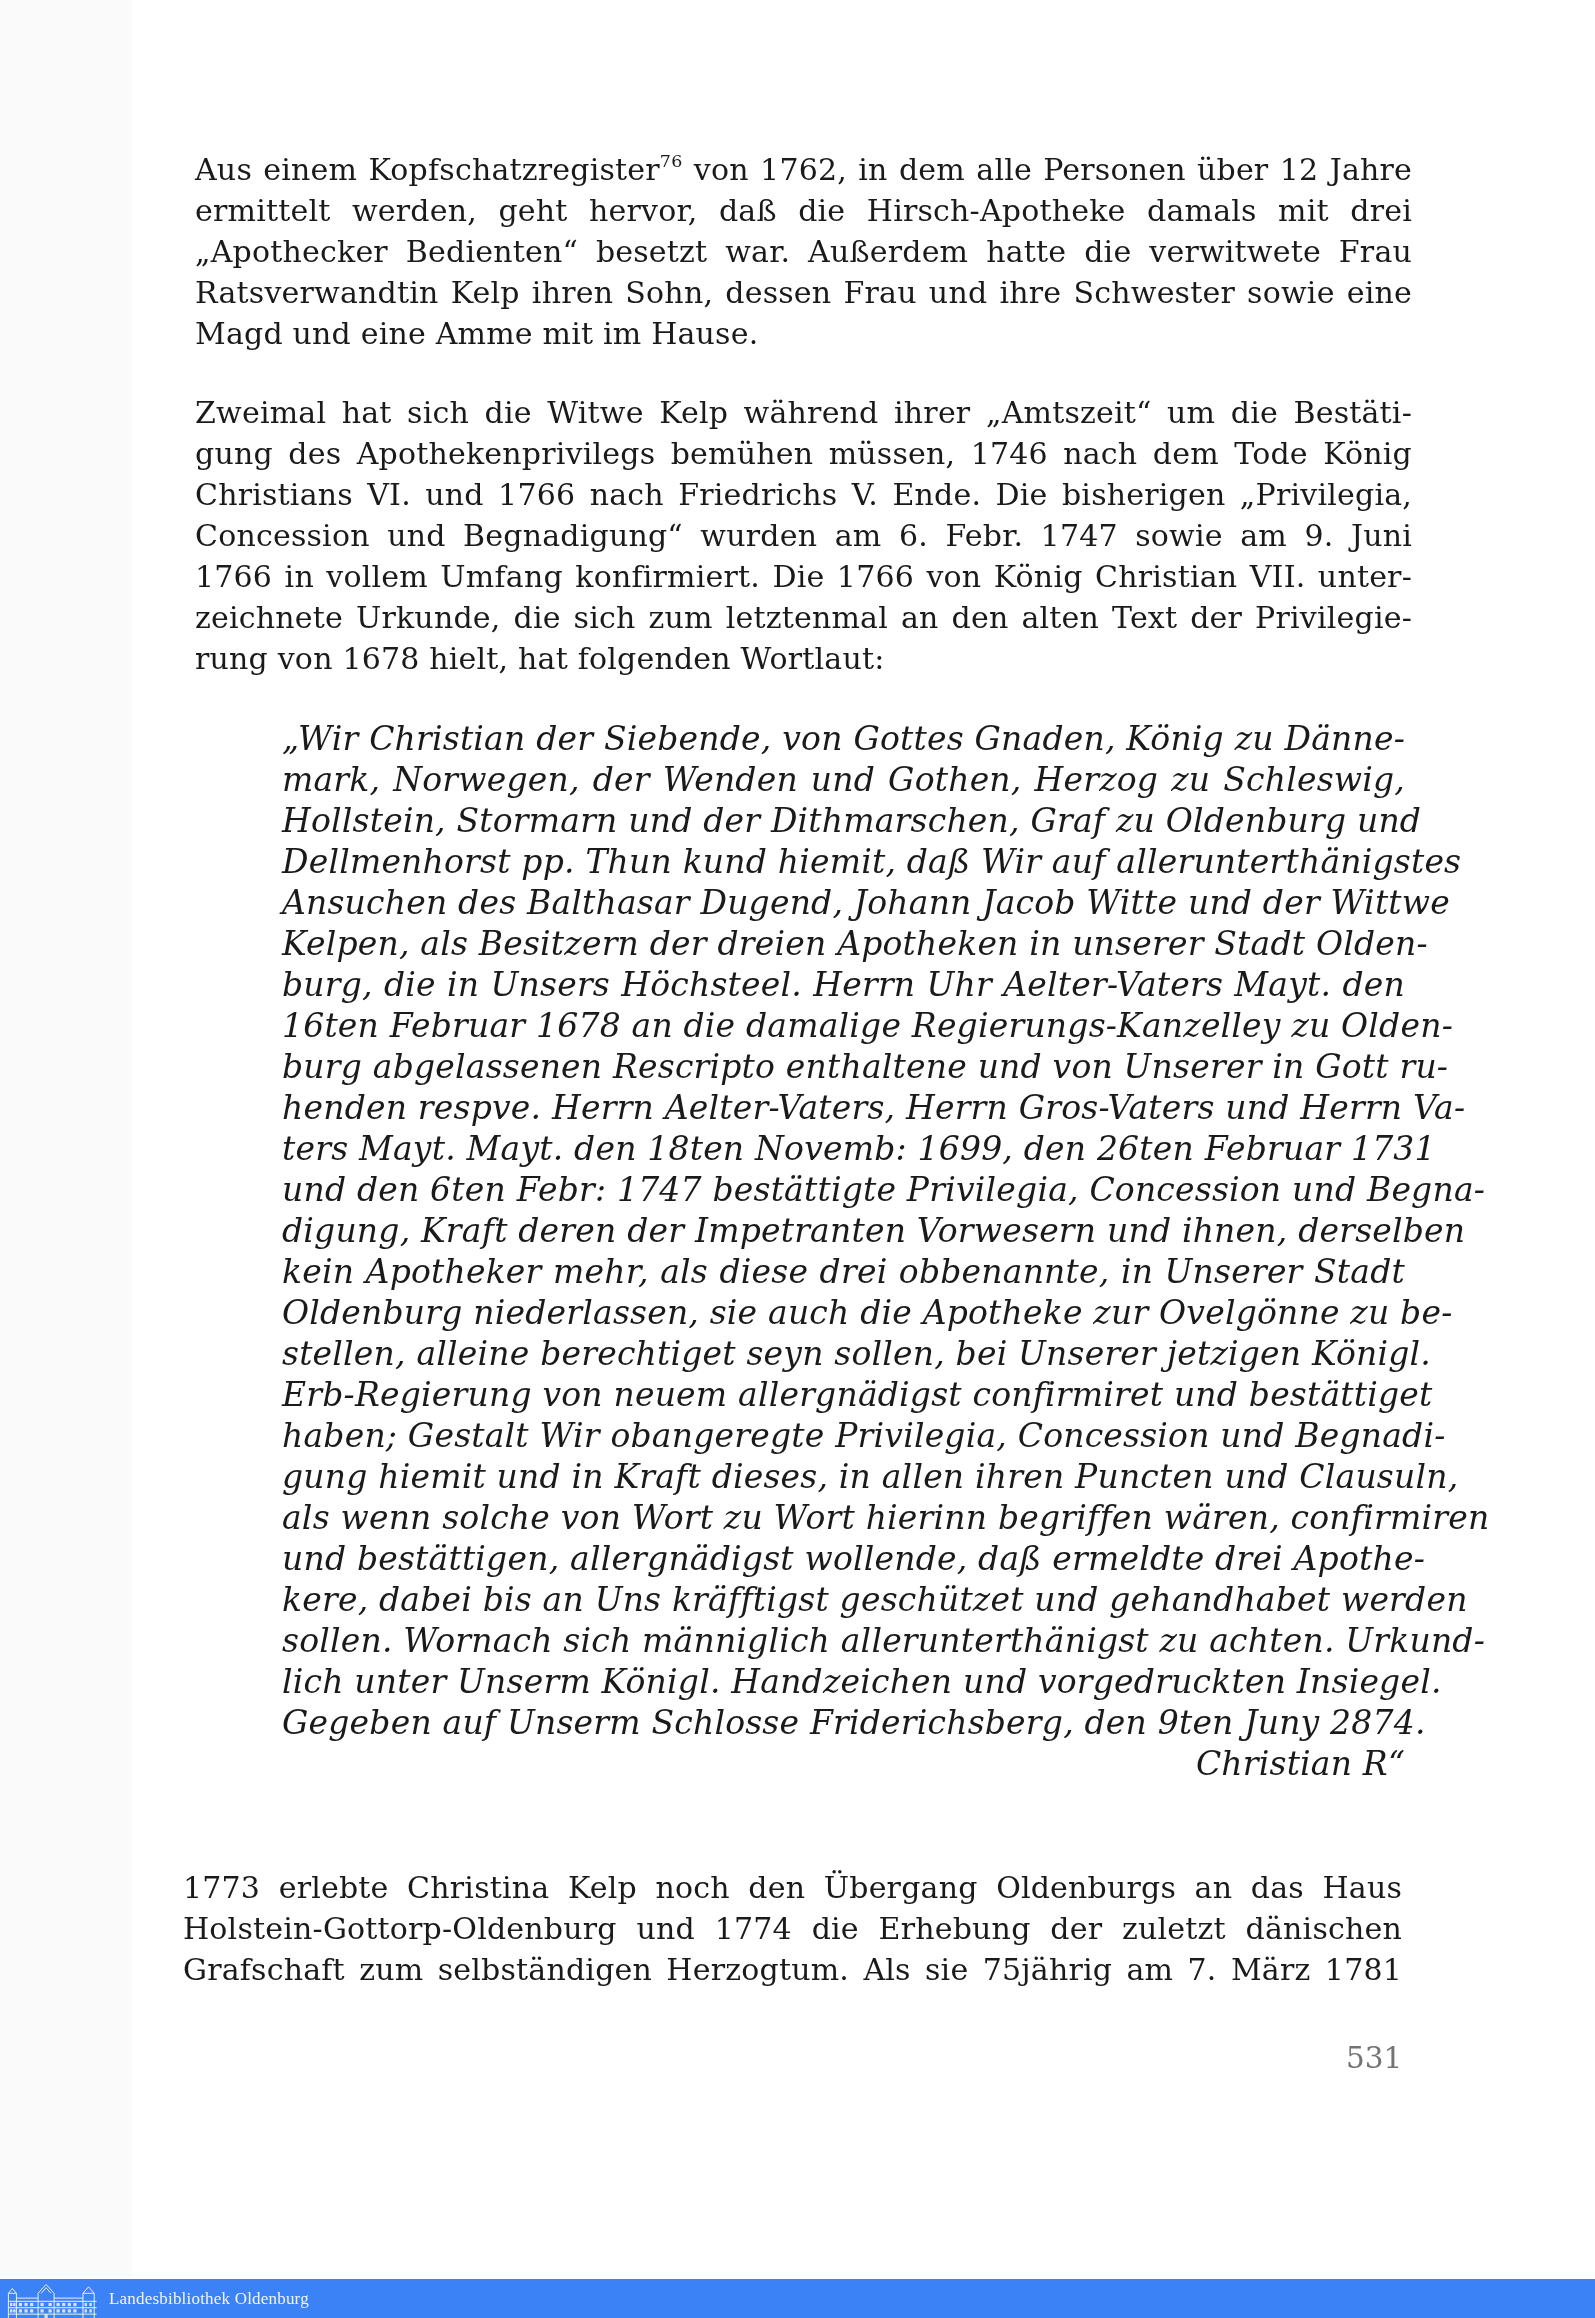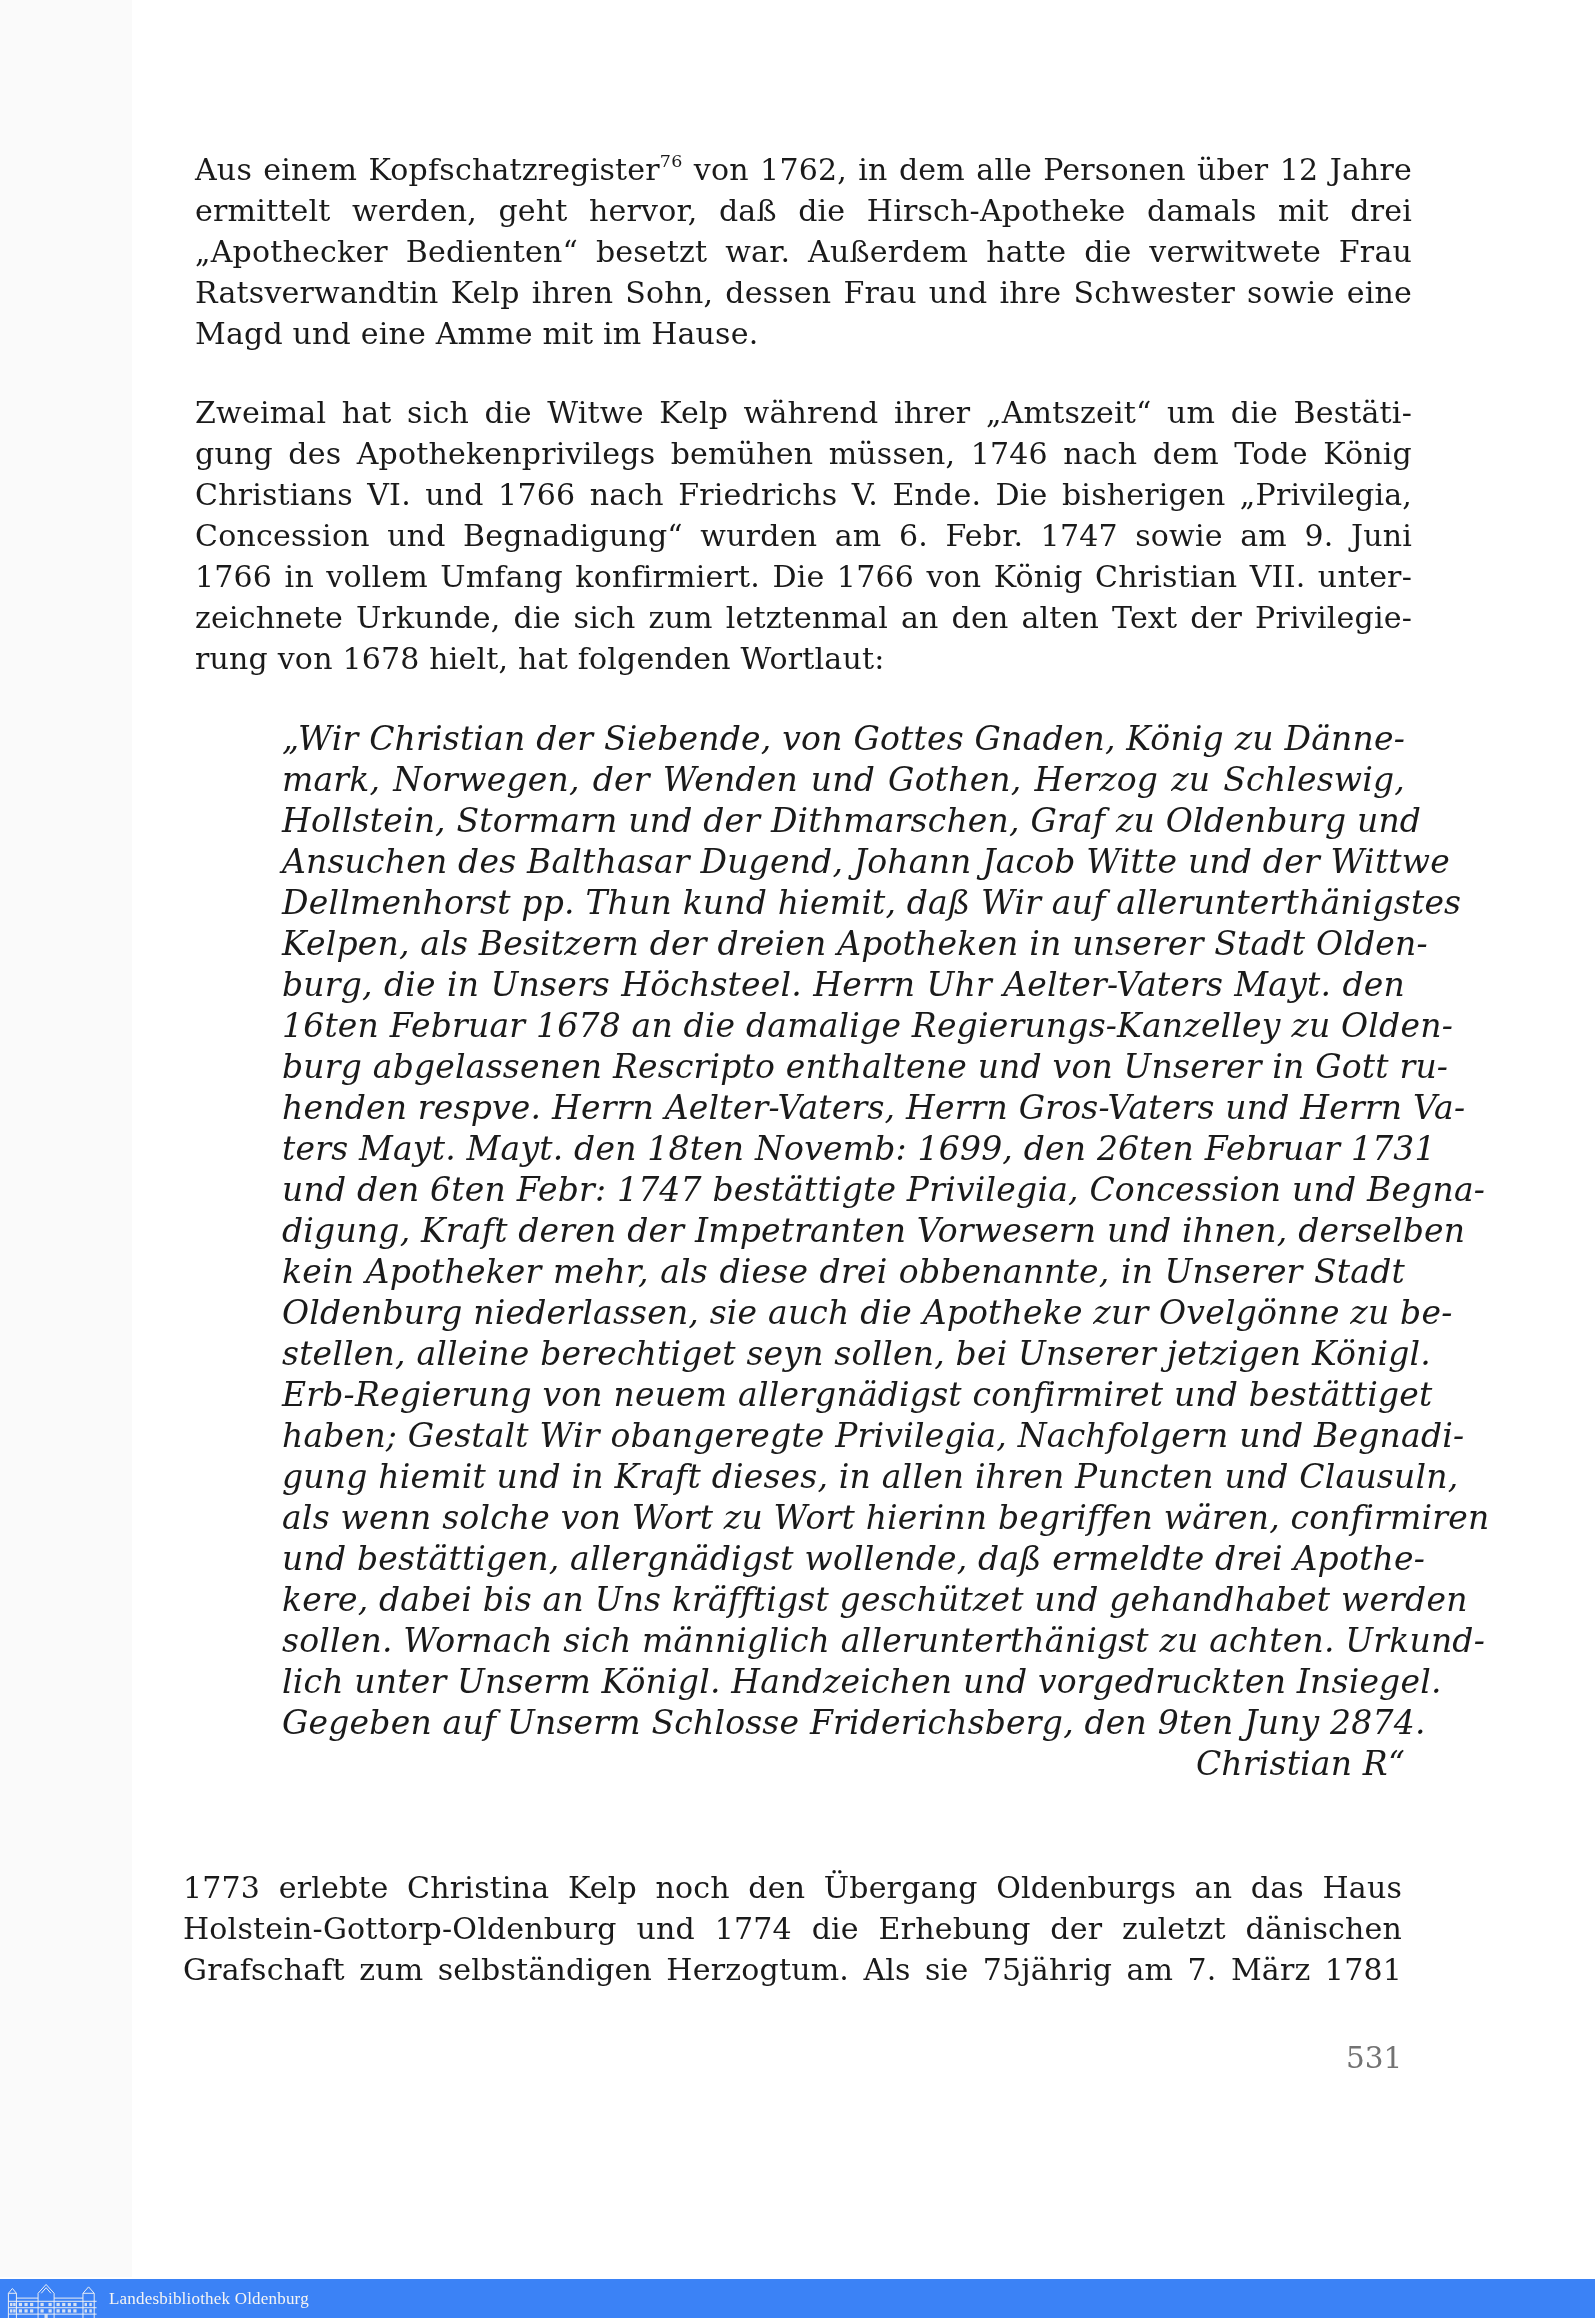--- a/index.html
+++ b/index.html
@@ -135,35 +135,35 @@
     <span class="line">Concession und Begnadigung“ wurden am 6. Febr. 1747 sowie am 9. Juni</span>
     <span class="line">1766 in vollem Umfang konfirmiert. Die 1766 von König Christian VII. unter-</span>
     <span class="line">zeichnete Urkunde, die sich zum letztenmal an den alten Text der Privilegie-</span>
     <span class="line last">rung von 1678 hielt, hat folgenden Wortlaut:</span>
   </div>
 
   <div class="text-block quote">
     <span class="line">„Wir Christian der Siebende, von Gottes Gnaden, König zu Dänne-</span>
     <span class="line">mark, Norwegen, der Wenden und Gothen, Herzog zu Schleswig,</span>
     <span class="line">Hollstein, Stormarn und der Dithmarschen, Graf zu Oldenburg und</span>
+    <span class="line">Dellmenhorst pp. Thun kund hiemit, daß Wir auf allerunterthänigstes</span>
     <span class="line">Ansuchen des Balthasar Dugend, Johann Jacob Witte und der Wittwe</span>
-    <span class="line">Dellmenhorst pp. Thun kund hiemit, daß Wir auf allerunterthänigstes</span>
     <span class="line">Kelpen, als Besitzern der dreien Apotheken in unserer Stadt Olden-</span>
     <span class="line">burg, die in Unsers Höchsteel. Herrn Uhr Aelter-Vaters Mayt. den</span>
     <span class="line">16ten Februar 1678 an die damalige Regierungs-Kanzelley zu Olden-</span>
     <span class="line">burg abgelassenen Rescripto enthaltene und von Unserer in Gott ru-</span>
     <span class="line">henden respve. Herrn Aelter-Vaters, Herrn Gros-Vaters und Herrn Va-</span>
     <span class="line">ters Mayt. Mayt. den 18ten Novemb: 1699, den 26ten Februar 1731</span>
     <span class="line">und den 6ten Febr: 1747 bestättigte Privilegia, Concession und Begna-</span>
     <span class="line">digung, Kraft deren der Impetranten Vorwesern und ihnen, derselben</span>
     <span class="line">kein Apotheker mehr, als diese drei obbenannte, in Unserer Stadt</span>
     <span class="line">Oldenburg niederlassen, sie auch die Apotheke zur Ovelgönne zu be-</span>
     <span class="line">stellen, alleine berechtiget seyn sollen, bei Unserer jetzigen Königl.</span>
     <span class="line">Erb-Regierung von neuem allergnädigst confirmiret und bestättiget</span>
-    <span class="line">haben; Gestalt Wir obangeregte Privilegia, Nachfolgern und Begnadi-</span>
+    <span class="line">haben; Gestalt Wir obangeregte Privilegia, Concession und Begnadi-</span>
     <span class="line">gung hiemit und in Kraft dieses, in allen ihren Puncten und Clausuln,</span>
     <span class="line">als wenn solche von Wort zu Wort hierinn begriffen wären, confirmiren</span>
     <span class="line">und bestättigen, allergnädigst wollende, daß ermeldte drei Apothe-</span>
     <span class="line">kere, dabei bis an Uns kräfftigst geschützet und gehandhabet werden</span>
     <span class="line">sollen. Wornach sich männiglich allerunterthänigst zu achten. Urkund-</span>
     <span class="line">lich unter Unserm Königl. Handzeichen und vorgedruckten Insiegel.</span>
     <span class="line last">Gegeben auf Unserm Schlosse Friderichsberg, den 9ten Juny 2874.</span>
     <span class="signature">Christian R“</span>
   </div>
 

